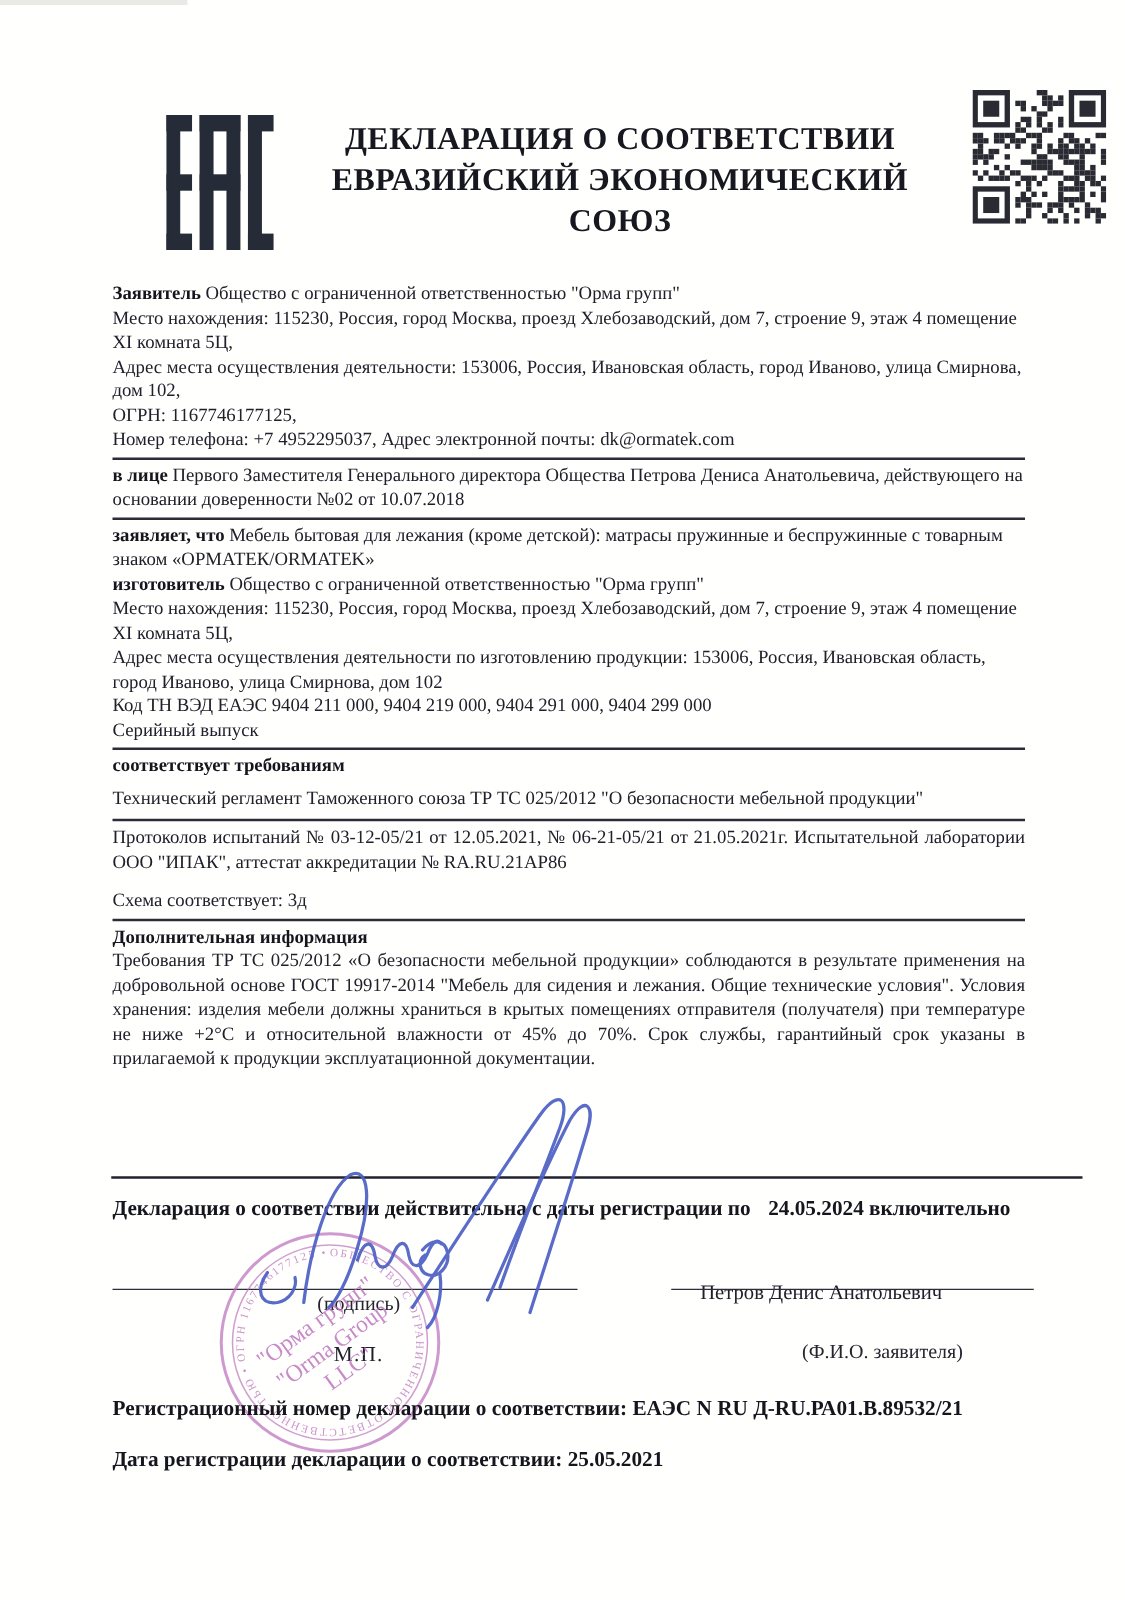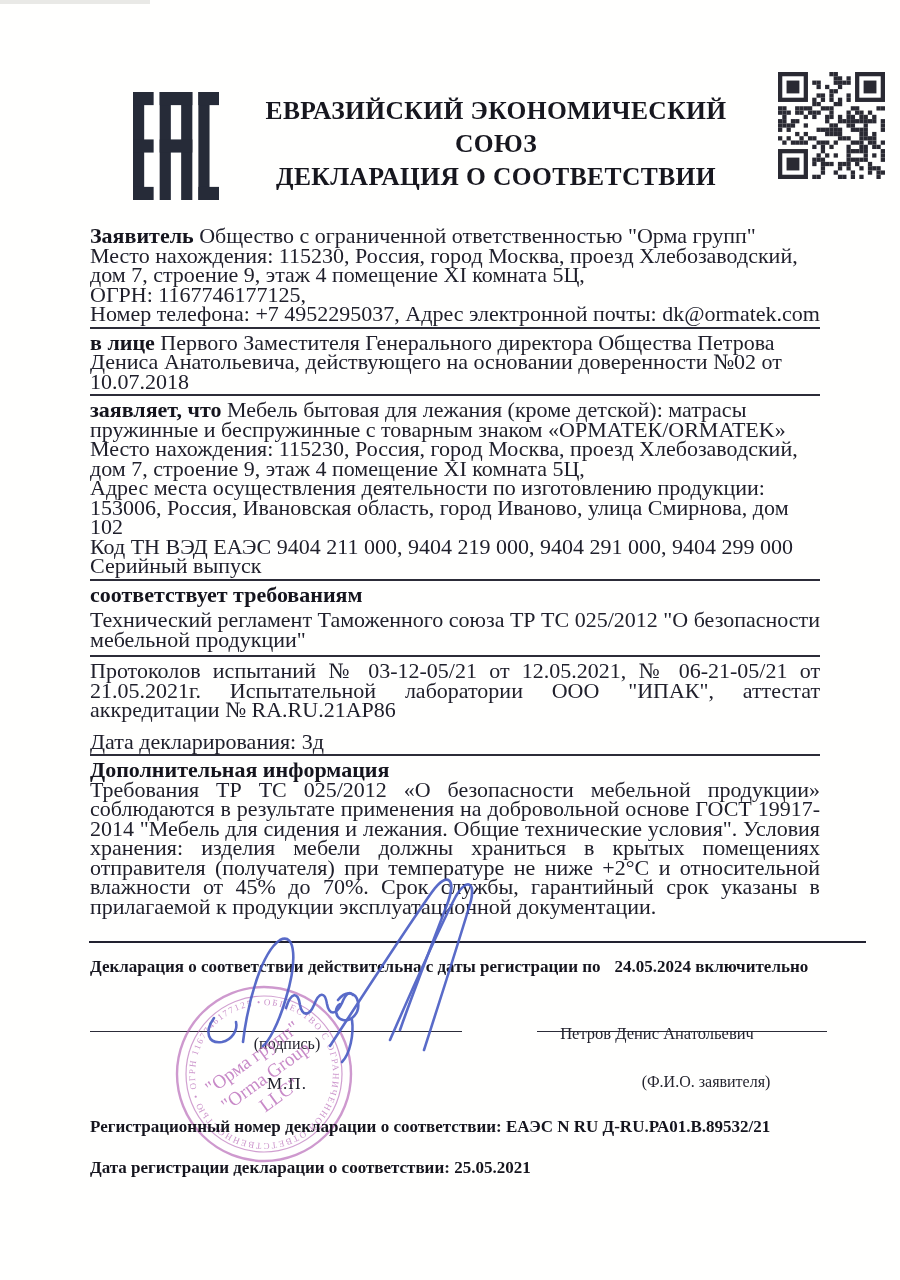--- a/index.html
+++ b/index.html
@@ -11,21 +11,21 @@
   }
   .scan-smudge{position:absolute;left:0;top:0;width:150px;height:4px;background:#cfcfc9;opacity:.45;}
   
   .eac{position:absolute;left:133px;top:92px;width:86px;height:108px;}
   .titles{
     position:absolute;left:222px;top:94px;width:548px;text-align:center;
     font-weight:bold;font-size:25.5px;line-height:33px;letter-spacing:.4px;color:#17171f;
   }
   .qr{position:absolute;left:778px;top:72px;width:107px;height:107px;}
   
-  .body{position:absolute;left:90px;top:226px;width:730px;font-size:22px;line-height:19.5px;font-family:Liberation Serif, serif;}
+  .body{position:absolute;left:90px;top:226px;width:730px;font-size:15px;line-height:19.5px;font-family:Liberation Serif, serif;}
   .t{margin:0;}
   .just{text-align:justify;}
   b,.bold{font-weight:bold;color:#15151e;}
   .rule{border-top:2px solid #2c2c38;margin:3px 0 4px 0;}
   .mt6{margin-top:6px;}
   .mt12{margin-top:12px;}
   .wide-rule{position:absolute;left:89px;top:941px;width:777px;border-top:2.5px solid #222230;}
   .validity{position:absolute;left:90px;top:957px;font-size:17px;font-weight:bold;color:#15151e;}
   .validity .date{margin-left:14px;}
   .sigline{position:absolute;border-top:1.6px solid #2c2c38;}
@@ -54,22 +54,22 @@
         <rect x="31" y="0" width="38" height="13"></rect>
         <rect x="31" y="47" width="38" height="13"></rect>
         <rect x="76" y="0" width="13" height="107"></rect>
         <rect x="76" y="0" width="24" height="13"></rect>
         <rect x="76" y="94" width="24" height="13"></rect>
       </g>
     </svg>
   </div>
 
   <div class="titles">
+    <div>ДЕКЛАРАЦИЯ О СООТВЕТСТВИИ</div>
     <div>ЕВРАЗИЙСКИЙ ЭКОНОМИЧЕСКИЙ СОЮЗ</div>
-    <div>ДЕКЛАРАЦИЯ О СООТВЕТСТВИИ</div>
   </div>
 
   <svg class="qr" id="qr-svg" viewBox="0 0 25 25">
       <rect x="0" y="0" width="7" height="7" fill="#2a2a33"></rect>
       <rect x="1" y="1" width="5" height="5" fill="#fff"></rect>
       <rect x="2" y="2" width="3" height="3" fill="#2a2a33"></rect>
       <rect x="18" y="0" width="7" height="7" fill="#2a2a33"></rect>
       <rect x="19" y="1" width="5" height="5" fill="#fff"></rect>
       <rect x="20" y="2" width="3" height="3" fill="#2a2a33"></rect>
       <rect x="0" y="18" width="7" height="7" fill="#2a2a33"></rect>
@@ -275,44 +275,46 @@
       <rect x="15" y="24" width="1" height="1" fill="#2a2a33"></rect>
       <rect x="17" y="24" width="1" height="1" fill="#2a2a33"></rect>
       <rect x="19" y="24" width="1" height="1" fill="#2a2a33"></rect>
       <rect x="23" y="24" width="1" height="1" fill="#2a2a33"></rect>
     </svg>
 
   <div class="body">
     <div class="sec">
       <div class="t"><b>Заявитель</b> <span>Общество с ограниченной ответственностью "Орма групп"</span></div>
       <div class="t">Место нахождения: 115230, Россия, город Москва, проезд Хлебозаводский, дом 7, строение 9, этаж 4 помещение XI комната 5Ц,</div>
+      <div class="t">Адрес места осуществления деятельности: 153006, Россия, Ивановская область, город Иваново, улица Смирнова, дом 102,</div>
       <div class="t">ОГРН: 1167746177125,</div>
       <div class="t">Номер телефона: +7 4952295037, Адрес электронной почты: dk@ormatek.com</div>
     </div>
     <div class="rule"></div>
 
     <div class="t"><b>в лице</b> <span>Первого Заместителя Генерального директора Общества Петрова Дениса Анатольевича, действующего на основании доверенности №02 от 10.07.2018</span></div>
     <div class="rule"></div>
 
     <div class="t"><b>заявляет, что</b> <span>Мебель бытовая для лежания (кроме детской): матрасы пружинные и беспружинные с товарным знаком «ОРМАТЕК/ORMATEK»</span></div>
 
     <div class="sec">
+      <div class="t"><b>изготовитель</b> <span>Общество с ограниченной ответственностью "Орма групп"</span></div>
       <div class="t">Место нахождения: 115230, Россия, город Москва, проезд Хлебозаводский, дом 7, строение 9, этаж 4 помещение XI комната 5Ц,</div>
       <div class="t">Адрес места осуществления деятельности по изготовлению продукции: 153006, Россия, Ивановская область, город Иваново, улица Смирнова, дом 102</div>
       <div class="t">Код ТН ВЭД ЕАЭС 9404 211 000, 9404 219 000, 9404 291 000, 9404 299 000</div>
       <div class="t">Серийный выпуск</div>
     </div>
     <div class="rule"></div>
 
     <div class="t bold">соответствует требованиям</div>
     <div class="t just mt6">Технический регламент Таможенного союза ТР ТС 025/2012 "О безопасности мебельной продукции"</div>
     <div class="rule mt6"></div>
 
     <div class="t just">Протоколов испытаний № 03-12-05/21 от 12.05.2021, № 06-21-05/21 от 21.05.2021г. Испытательной лаборатории ООО "ИПАК", аттестат аккредитации № RA.RU.21АР86</div>
-    <div class="t mt12">Дата декларирования: 3д</div>
+    <div class="t mt12">Схема соответствует: 3д</div>
     <div class="rule"></div>
 
     <div class="t bold">Дополнительная информация</div>
     <div class="t just">Требования ТР ТС 025/2012 «О безопасности мебельной продукции» соблюдаются в результате применения на добровольной основе ГОСТ 19917-2014 "Мебель для сидения и лежания. Общие технические условия". Условия хранения: изделия мебели должны храниться в крытых помещениях отправителя (получателя) при температуре не ниже +2°С и относительной влажности от 45% до 70%. Срок службы, гарантийный срок указаны в прилагаемой к продукции эксплуатационной документации.</div>
   </div>
 
   <div class="wide-rule"></div>
   <div class="validity">
     <span>Декларация о соответствии действительна с даты регистрации по</span><span class="date">24.05.2024</span> <span>включительно</span>
   </div>

